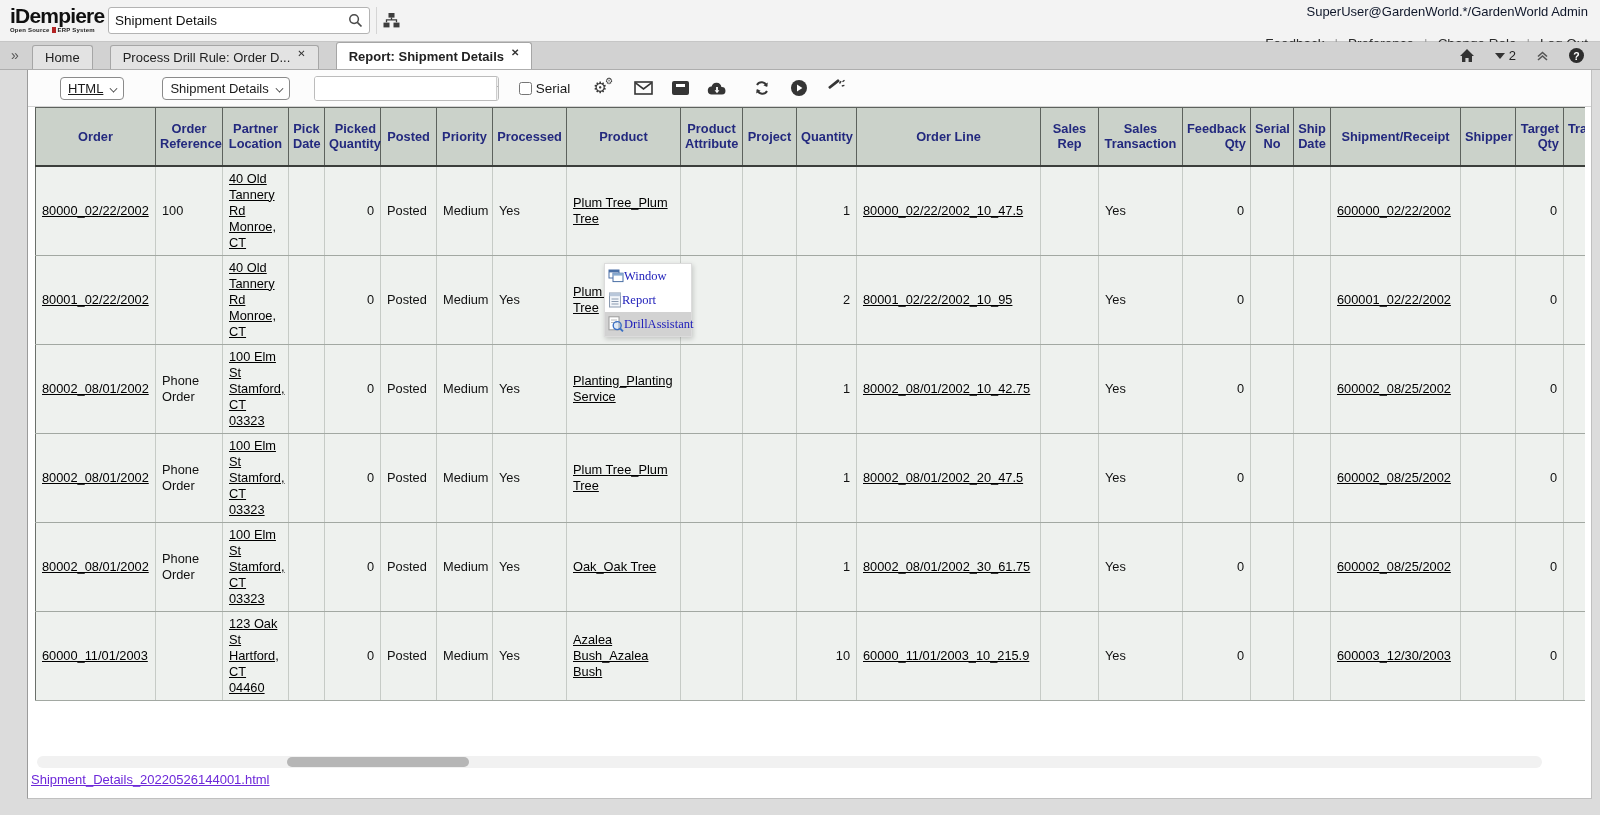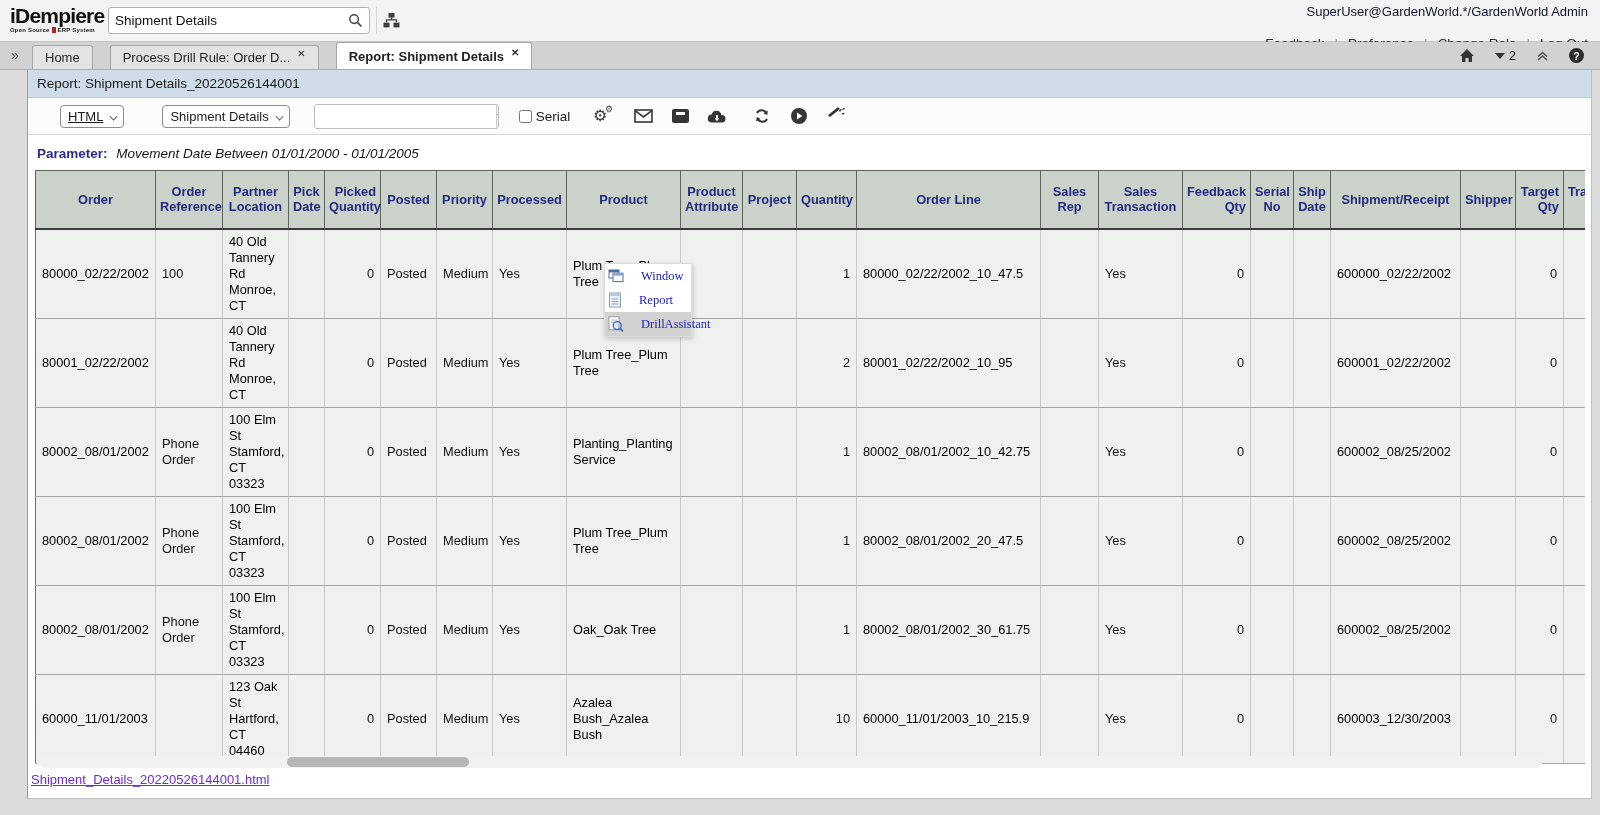--- a/index.html
+++ b/index.html
@@ -74,30 +74,30 @@
   
   .table-clip { width:1550px; margin-left:7px; overflow:hidden; }
   table.report { border-collapse:collapse; table-layout:fixed; width:1588px; background:#eef1ee; border:1px solid #6b706b; }
   table.report th { background:#cbd2ca; color:#23297e; font-size:12.8px; font-weight:bold; text-align:center;
     border:1px solid #5d625d; border-bottom:2px solid #3b3e3b; padding:3px 4px; height:58px; line-height:15px; }
   table.report th.right { text-align:right; }
   table.report td { font-size:12.8px; color:#111; background:#eef1ee;
     border-right:1px solid #c6cbc6; border-bottom:1px solid #a2a8a2;
     padding:4px 6px; height:73px; vertical-align:middle; line-height:16px; overflow:hidden; }
   table.report td.right { text-align:right; }
-  table.report td a { color:#000; cursor:pointer;text-align:right; }
+  table.report td a { color:#000; text-decoration:underline; cursor:pointer;text-align:right; }
   
   .hscroll { position:absolute; left:9px; top:686px; width:1505px; height:12px; background:#f1f1f1; border-radius:6px; }
   .hthumb { position:absolute; left:250px; top:1px; width:182px; height:10px; background:#b6b6b6; border-radius:5px; cursor:grab; }
   .file-link { position:absolute; left:3px; top:702px; font-size:13px; color:#6d28d9; text-decoration:underline; cursor:pointer; }
   
   .context-menu { position:absolute; left:604px; top:263px; width:88px; background:#fff;
     border:1px solid #dcdcdc; box-shadow:1px 2px 5px rgba(0,0,0,.18); z-index:30;
     font-family:"Liberation Serif", serif; }
-  .cm-item { display:flex; align-items:center; gap:17px; padding:3px 3px; font-size:12.5px; color:#2222bb; cursor:pointer; height:24px; }
+  .cm-item { display:flex; align-items:center; gap:0; padding:3px 3px; font-size:12.5px; color:#2222bb; cursor:pointer; height:24px; }
   .cm-item.highlighted { background:#d2d2d2; }
   svg { display:block; }
 </style>
 </head>
 <body>
 
 <header class="top-header">
   <div class="logo-block">
     <div class="logo-main">iDempiere</div>
     <div class="logo-sub">
@@ -165,23 +165,20 @@
     <span>
       <svg width="13" height="13" viewBox="0 0 13 13">
           <path d="M2 7.5 L6.5 3.5 L11 7.5 M2 11 L6.5 7 L11 11" fill="none" stroke="#555" stroke-width="1.6"></path>
         </svg>
     </span>
     <span class="help-circle">?</span>
   </div>
 </nav>
 
 <main class="content">
-  <div class="title-bar">
-    <span>Report: Shipment Details_20220526144001</span>
-  </div>
 
   <div class="toolbar">
     <div class="select-wrap" style="margin-left:24px;text-decoration:underline;">
       <span>HTML</span>
       <span class="select-caret"></span>
     </div>
     <div class="select-wrap" style="margin-left:28px;">
       <span>Shipment Details</span>
       <span class="select-caret"></span>
     </div>
@@ -232,24 +229,20 @@
       </span>
       <span class="tb-icon">
         <svg width="19" height="18" viewBox="0 0 19 18">
           <rect x="1" y="8" width="13" height="2.8" rx="1" transform="rotate(-38 1 8)" fill="#353535"></rect>
           <path d="M12.5 4.5 l1.6-2.4 M14.8 7 l2.6-.6 M15.5 2.8 l2-1.6" stroke="#353535" stroke-width="1.4" fill="none"></path>
         </svg>
       </span>
     </div>
   </div>
 
-  <div class="param-row">
-    <span class="param-label">Parameter:</span>
-    <span class="param-value">Movement Date Between 01/01/2000 - 01/01/2005</span>
-  </div>
 
   <div class="table-clip">
     <table class="report" id="report-table">
         <colgroup>
           <col style="width: 120px;">
           <col style="width: 67px;">
           <col style="width: 66px;">
           <col style="width: 36px;">
           <col style="width: 56px;">
           <col style="width: 56px;">

